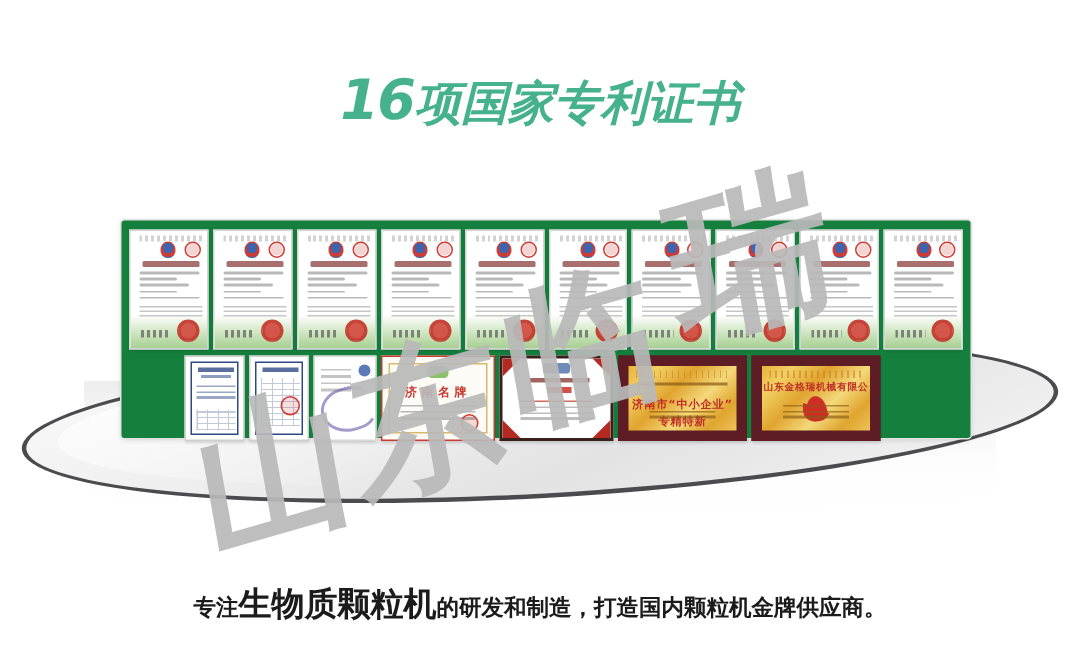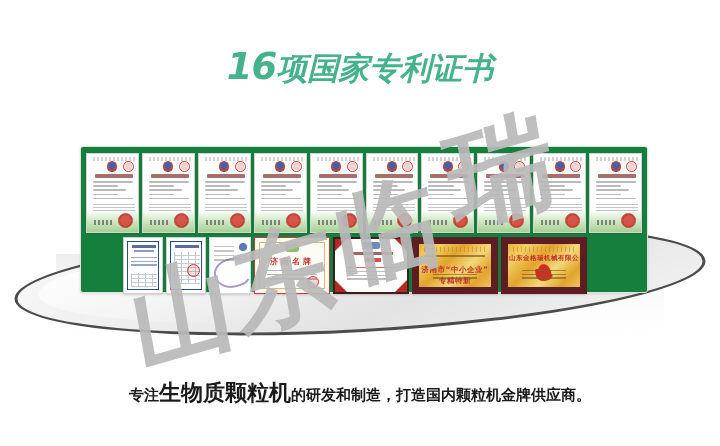--- a/index.html
+++ b/index.html
@@ -208,21 +208,21 @@
   .bg-flame{
     position:absolute;left:50%;margin-left:-9px;top:17px;width:18px;height:20px;
     background:radial-gradient(ellipse at 50% 70%,#cf2e26 0 52%,rgba(207,46,38,0) 58%),
                linear-gradient(30deg,#cf2e26 0 46%,rgba(207,46,38,0) 47%);
     border-radius:50% 50% 45% 45%/60% 60% 40% 40%;
     transform:rotate(-8deg);
   }
 
   
   .tagline{
-    position:absolute;left:0;top:378px;width:720px;text-align:center;z-index:40;
+    position:absolute;left:0;top:388px;width:720px;text-align:center;z-index:40;
     color:#1b1b1b;white-space:nowrap;
     font-family:Liberation Sans, sans-serif;
   }
   .tg-sm{font-size:15px;font-weight:bold;}
   .tg-lg{font-size:22px;font-weight:bold;letter-spacing:0px;}
 </style>
 </head>
 <body>
 
 <div class="stage">

